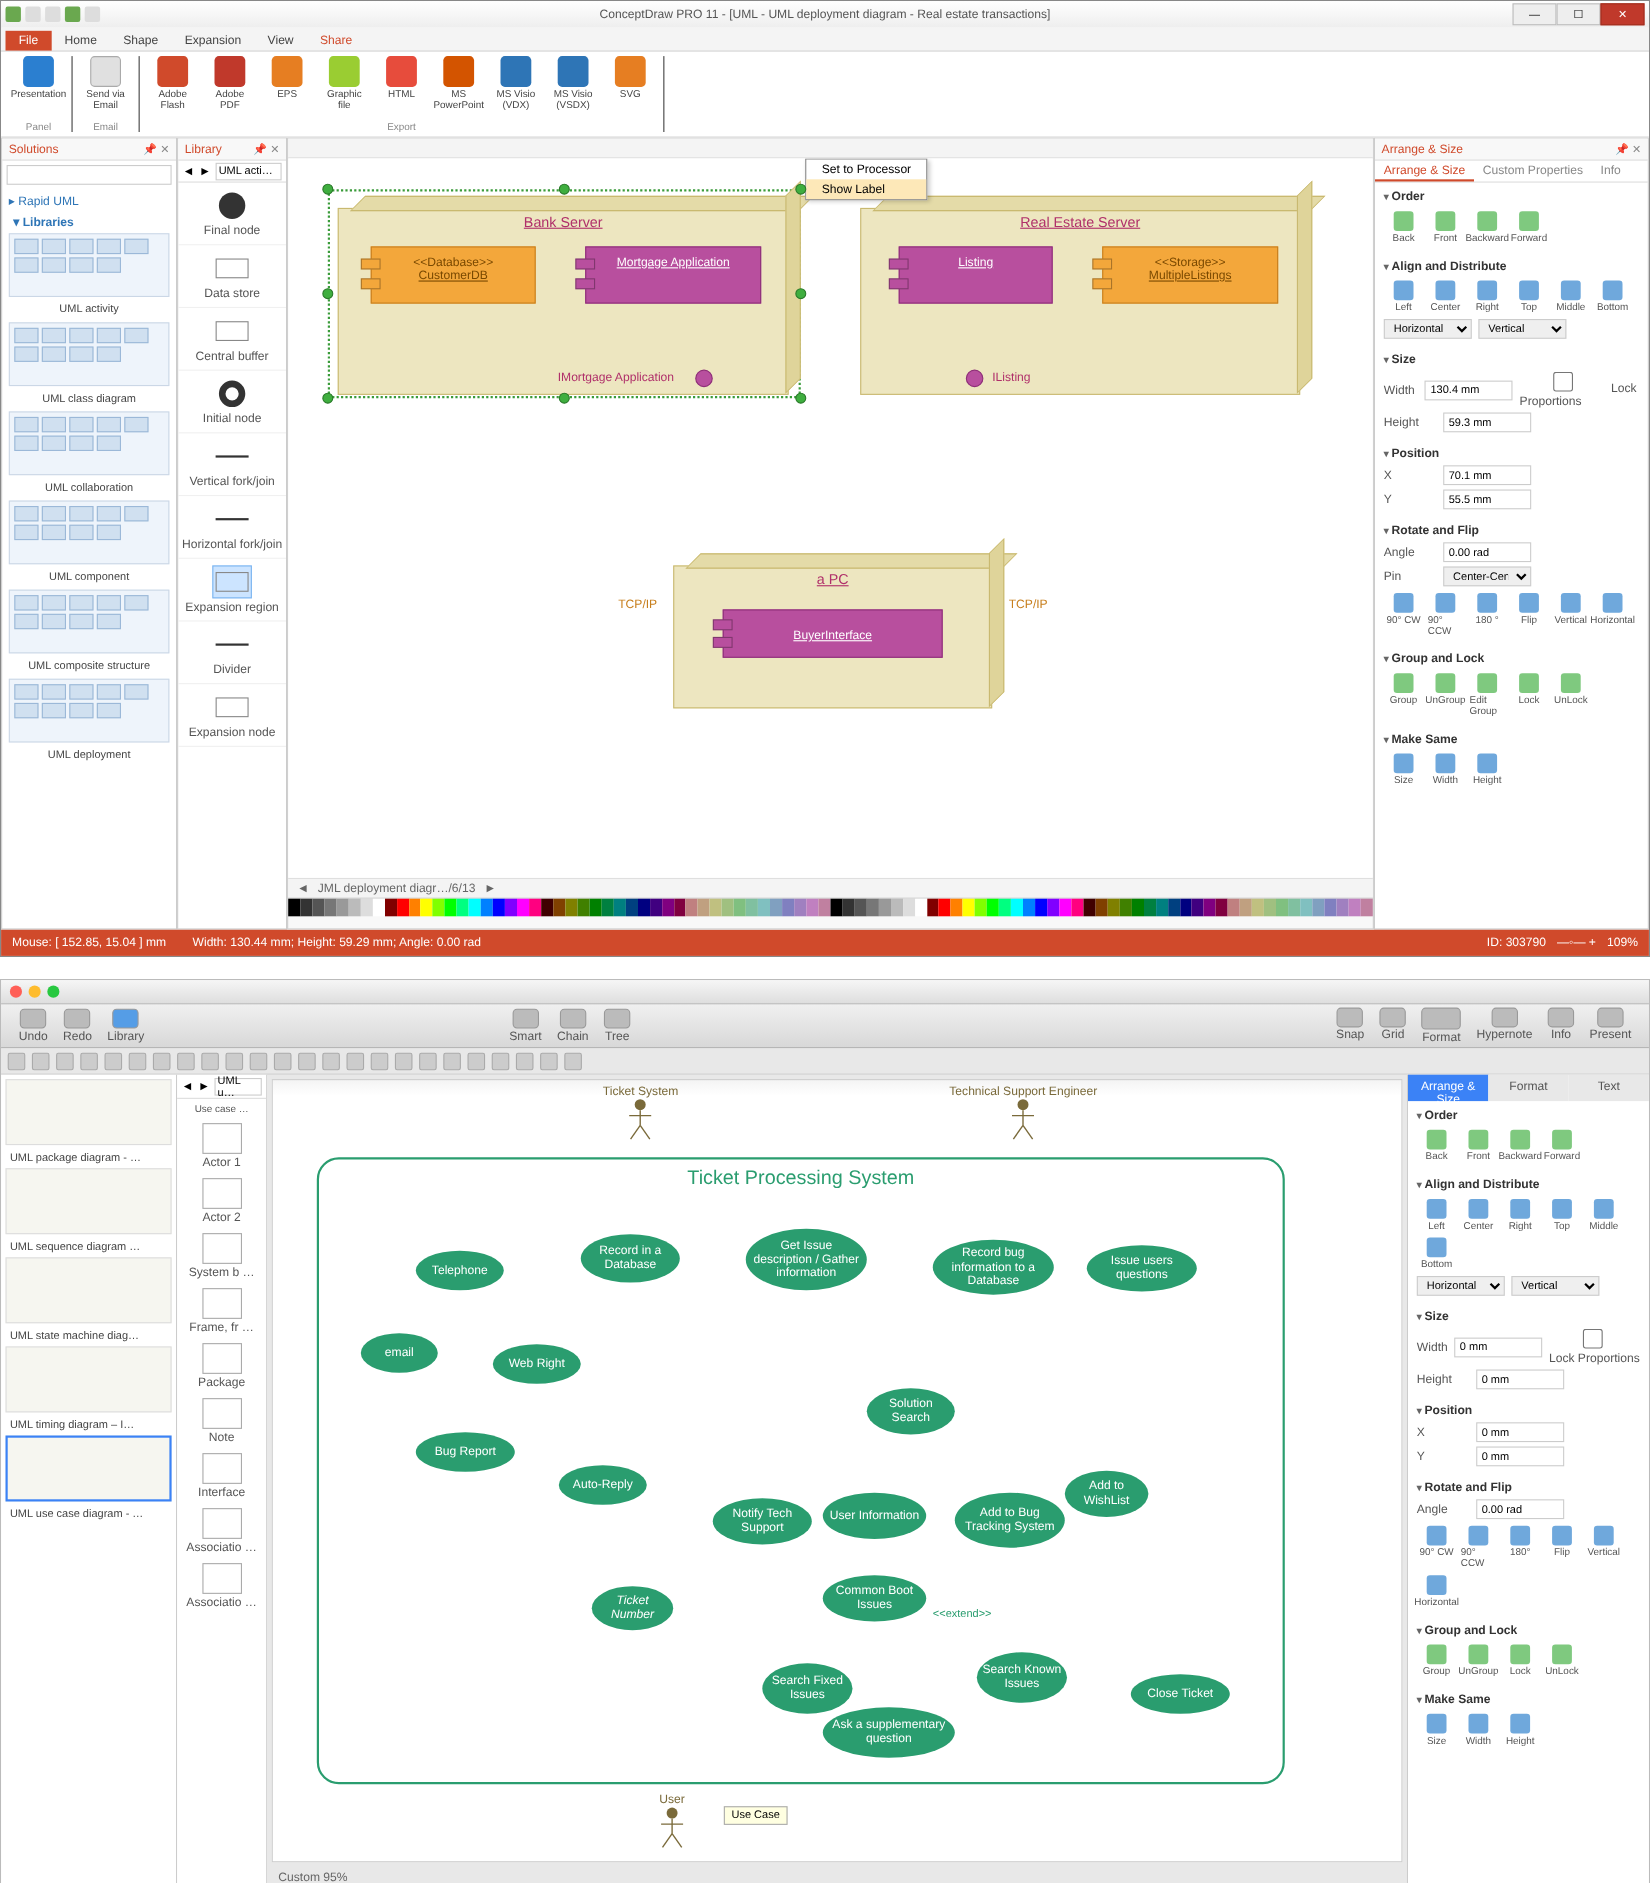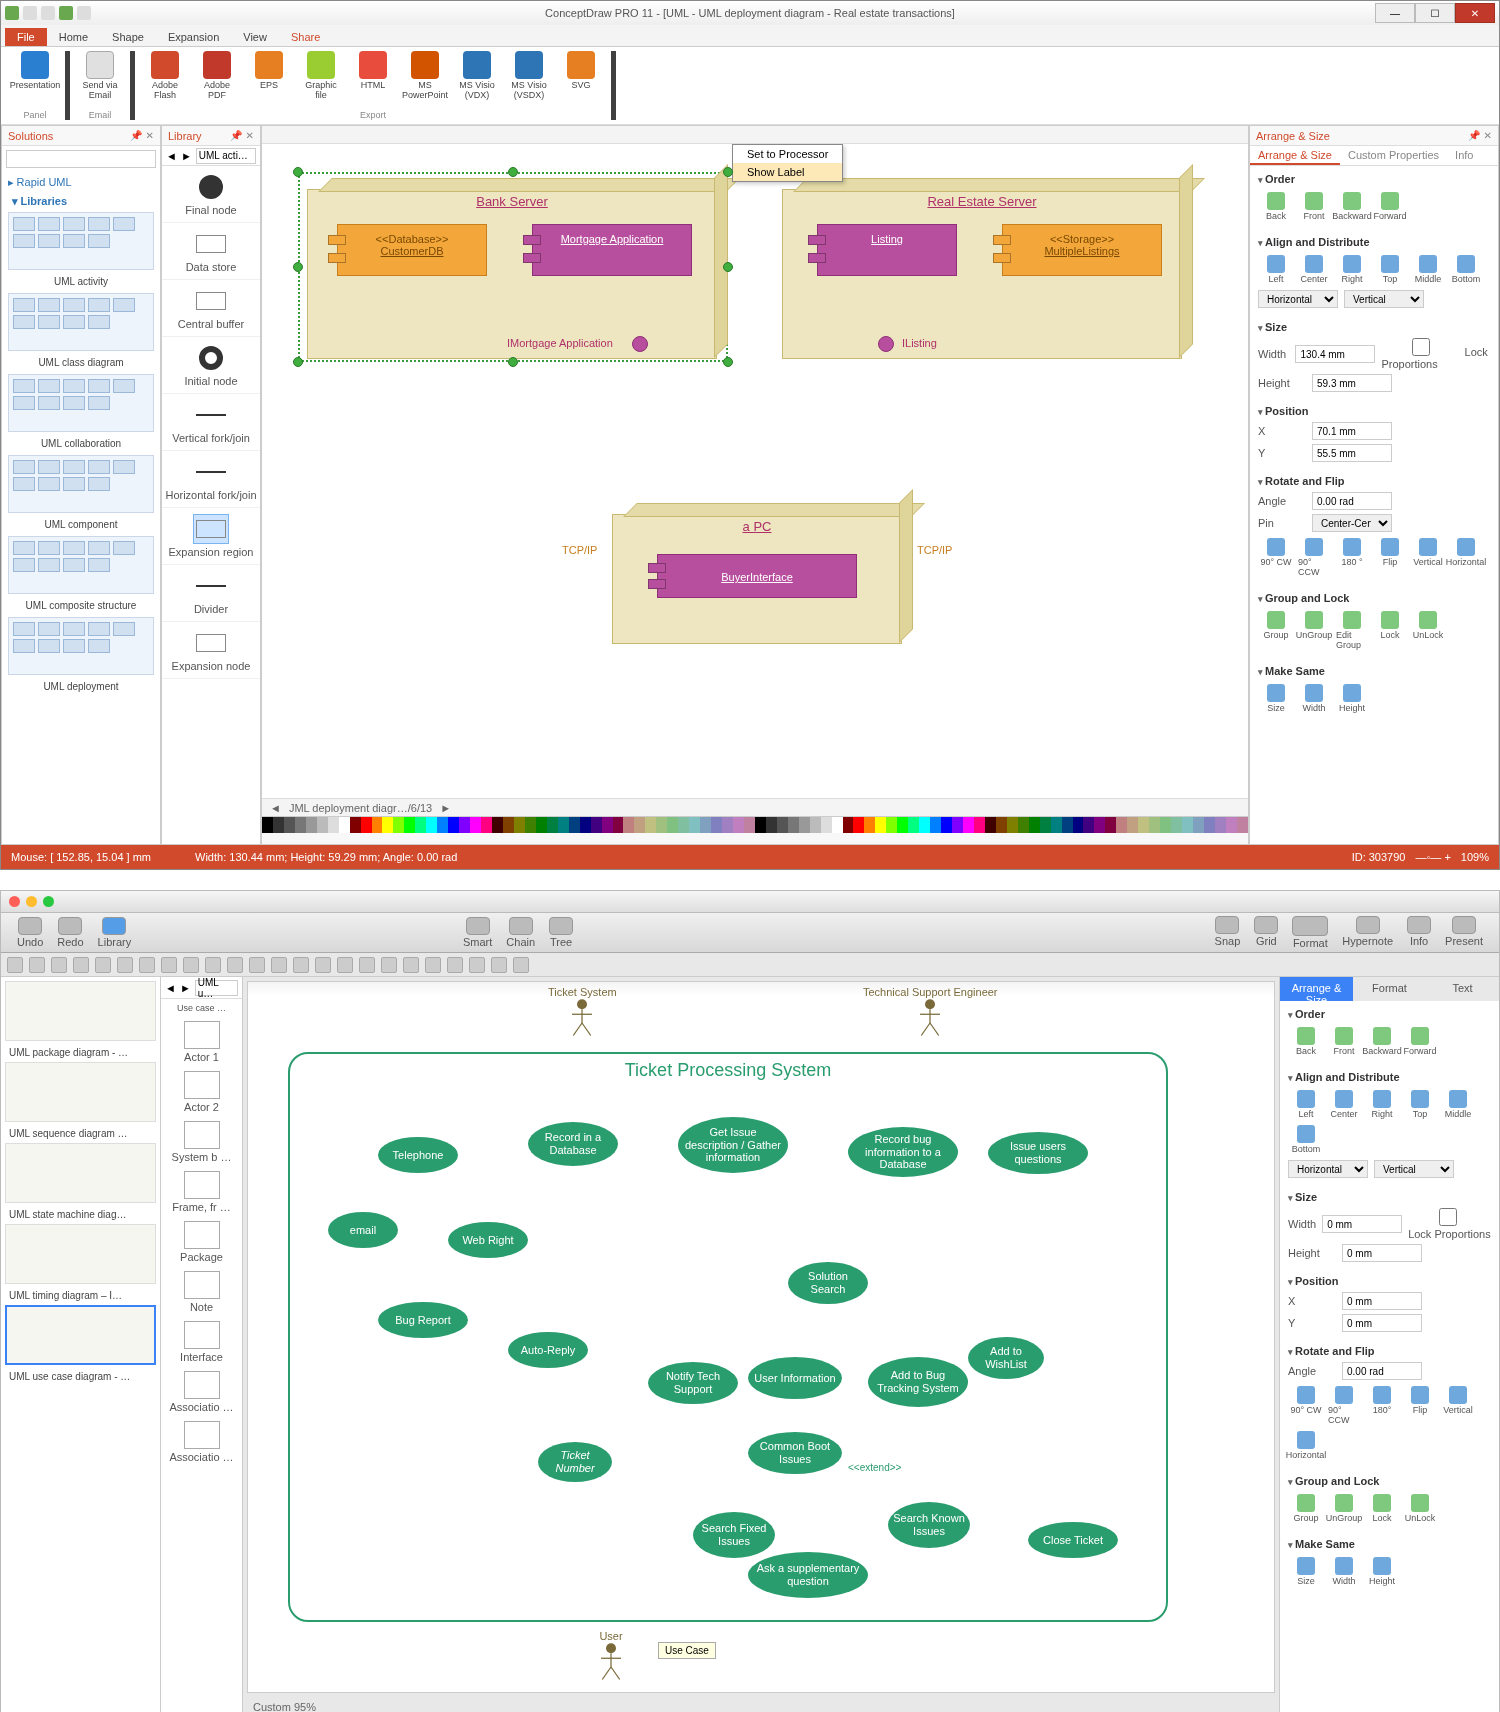--- a/index.html
+++ b/index.html
@@ -11,21 +11,21 @@
 .titlebar .docicon{width:14px;height:14px;background:#6aa84f;border-radius:2px}
 .titlebar .title{position:absolute;left:0;right:0;text-align:center;font-size:11px;color:#555}
 .winbtns{margin-left:auto;display:flex}
 .winbtn{width:40px;height:20px;border:1px solid #bbb;background:#eee;display:flex;align-items:center;justify-content:center;font-size:10px}
 .winbtn.close{background:#c0392b;color:#fff;border-color:#a03020}
 .ribbon-tabs{height:22px;display:flex;align-items:flex-end;padding-left:4px;border-bottom:1px solid #ccc;background:#f4f4f4}
 .ribbon-tab{padding:3px 12px;font-size:11px;color:#444;cursor:pointer}
 .ribbon-tab.file{background:#d04a2b;color:#fff}
 .ribbon-tab.active{color:#d04a2b}
 .ribbon{height:78px;background:#fff;border-bottom:1px solid #ddd;display:flex;padding:4px}
-.rgroup{display:flex;flex-direction:column;align-items:center;padding:0 8px;border-right:5px solid #404040}
+.rgroup{display:flex;flex-direction:column;align-items:center;padding:0 8px;border-right:1px solid #404040}
 .rgroup .btns{display:flex;gap:8px}
 .rbtn{display:flex;flex-direction:column;align-items:center;width:44px;cursor:pointer}
 .rbtn .ic{width:28px;height:28px;border-radius:4px;margin-bottom:2px}
 .rbtn .lbl{font-size:9px;text-align:center;line-height:1.1;color:#444}
 .rgroup .glabel{font-size:9px;color:#888;margin-top:auto}
 .ic-pres{background:#2b7fd0}
 .ic-email{background:#e0e0e0;border:1px solid #aaa}
 .ic-flash{background:#d04a2b}
 .ic-pdf{background:#c0392b}
 .ic-eps{background:#e67e22}
@@ -90,21 +90,21 @@
 .arr-sec .shdr{font-size:11px;font-weight:bold;color:#333;padding:3px 0}
 .arr-sec .shdr::before{content:"▾ ";color:#666;font-size:9px}
 .btn-row{display:flex;gap:2px;padding:2px 0;flex-wrap:wrap}
 .ibtn{display:flex;flex-direction:column;align-items:center;width:36px;padding:2px;cursor:pointer}
 .ibtn .ii{width:18px;height:18px;background:#7fc97f;border-radius:3px;margin-bottom:1px}
 .ibtn .ii.b{background:#6fa8dc}
 .ibtn .il{font-size:9px;color:#555}
 .field-row{display:flex;align-items:center;padding:2px 0;gap:6px}
 .field-row label{width:48px;font-size:11px;color:#555}
 .field-row input,.field-row select{border:1px solid #ccc;height:18px;font-size:10px;padding:0 4px;width:80px}
-.statusbar{height:24px;background:#d04a2b;color:#fff;display:flex;align-items:center;padding:0 10px;font-size:11px;gap:44px}
+.statusbar{height:24px;background:#d04a2b;color:#fff;display:flex;align-items:center;padding:0 10px;font-size:11px;gap:24px}
 .statusbar .r{margin-left:auto;display:flex;gap:10px;align-items:center}
 
 
 .app2{margin-top:20px;background:#ececec;border:1px solid #bbb}
 .mac-title{height:22px;background:linear-gradient(#f6f6f6,#dedede);display:flex;align-items:center;padding:0 8px;position:relative;border-bottom:1px solid #bbb}
 .traffic{display:flex;gap:6px}
 .tdot{width:11px;height:11px;border-radius:50%}
 .tdot.r{background:#ff5f57}.tdot.y{background:#febc2e}.tdot.g{background:#28c840}
 .mac-title .mt{position:absolute;left:0;right:0;text-align:center;font-size:12px;color:#555}
 .toolbar{height:40px;background:linear-gradient(#f0f0f0,#d8d8d8);display:flex;align-items:center;padding:0 10px;gap:10px;border-bottom:1px solid #aaa}

